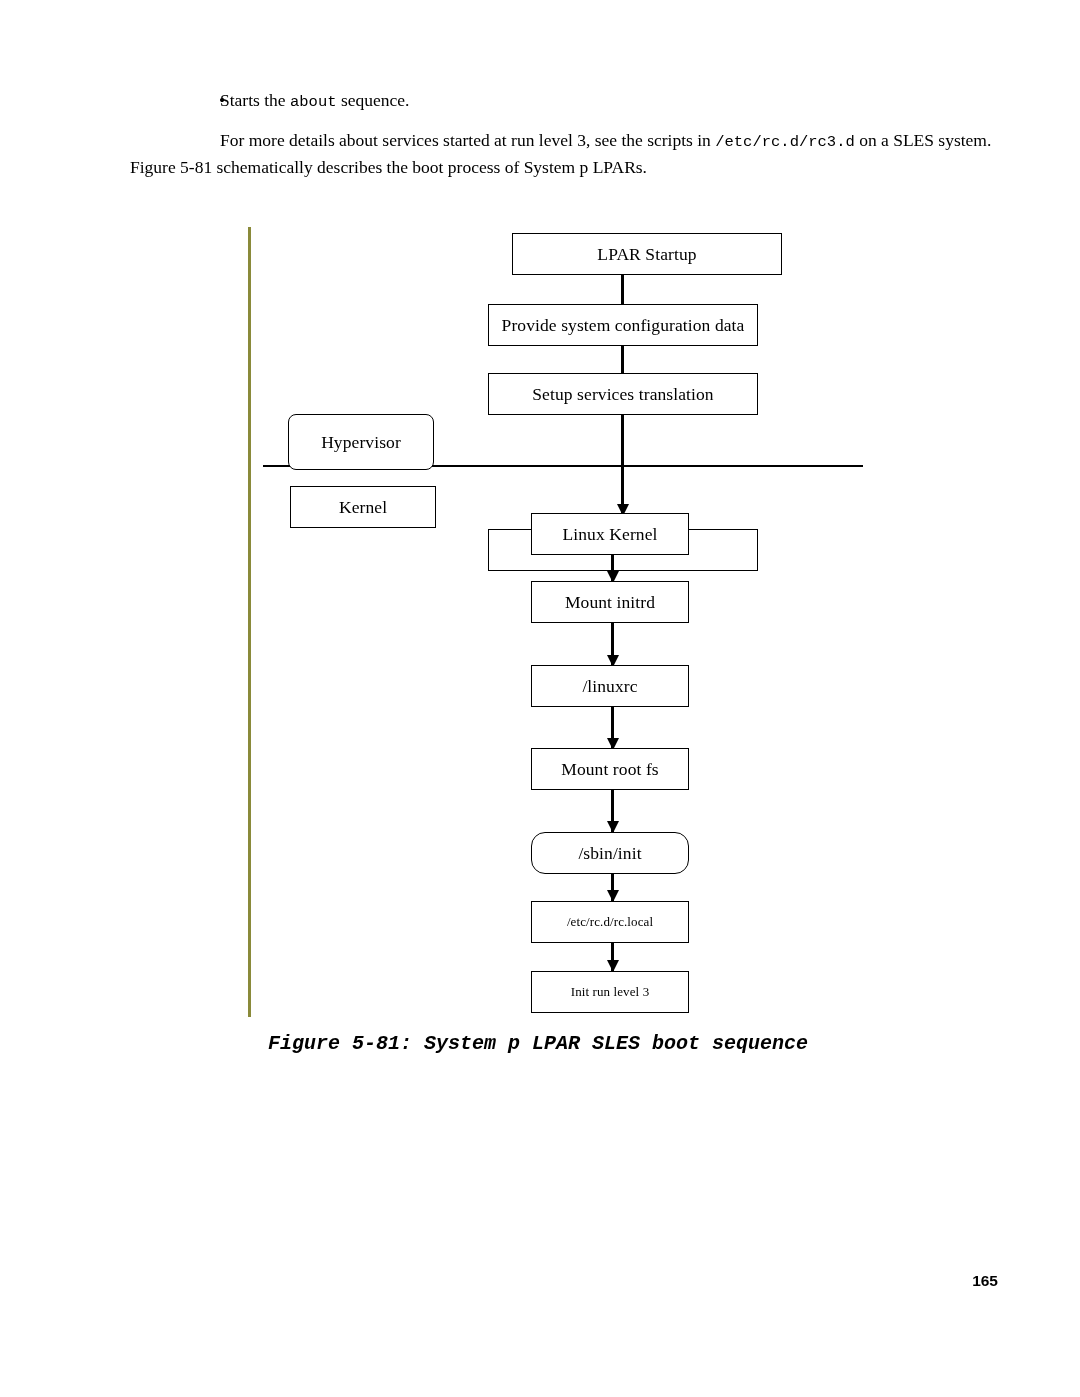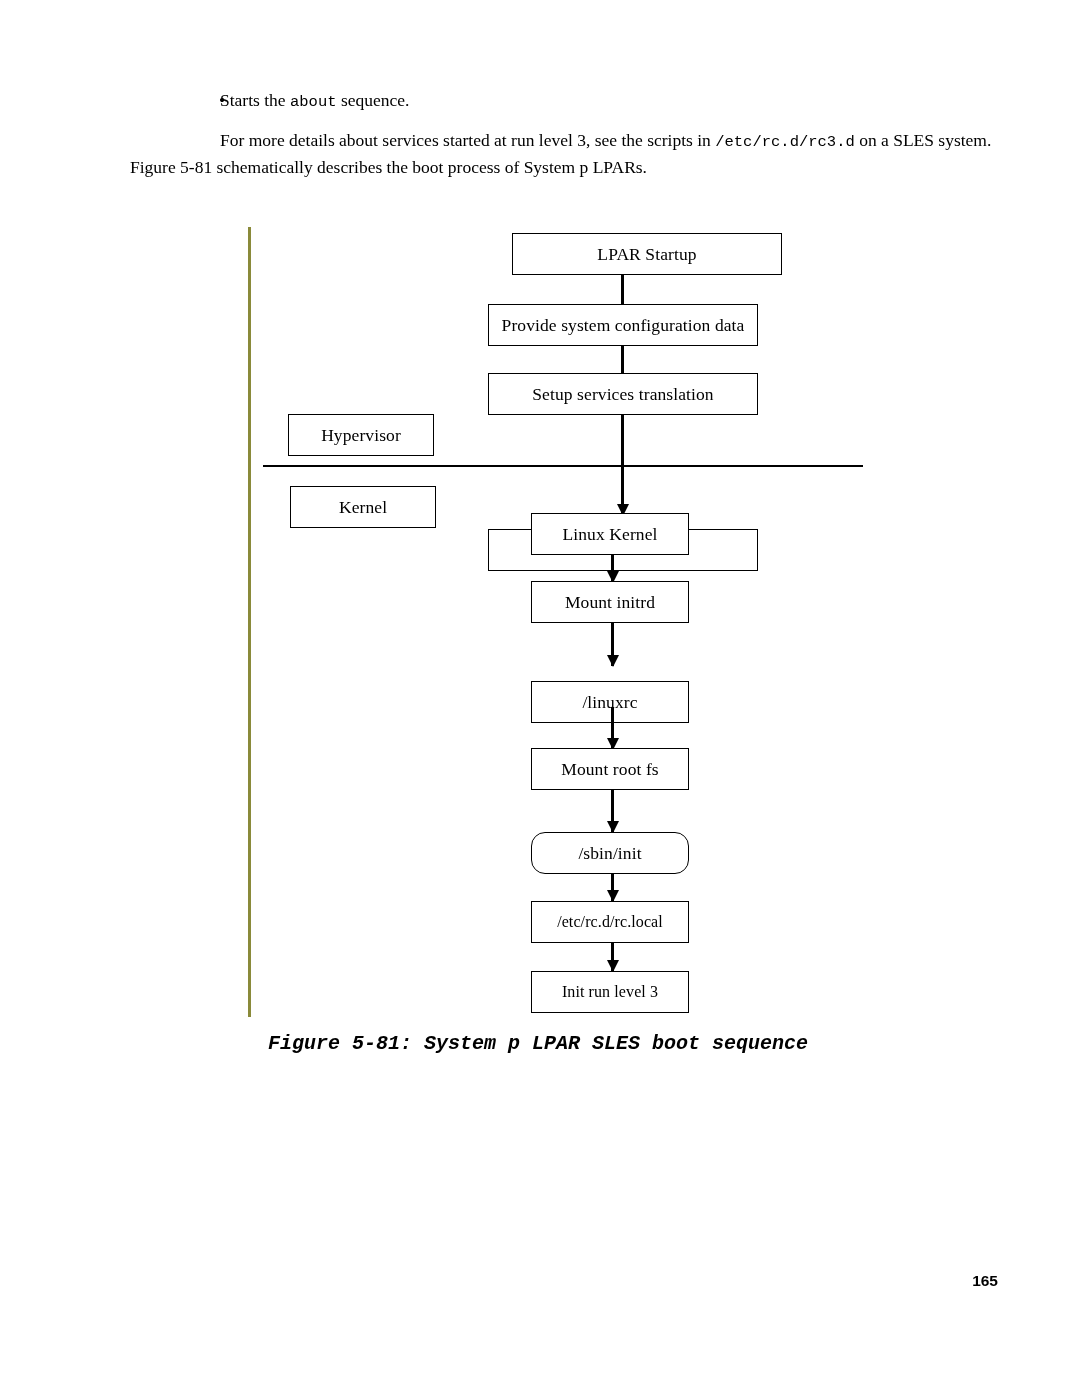--- a/index.html
+++ b/index.html
@@ -84,21 +84,21 @@
     background: #ffffff;
     box-sizing: border-box;
     display: flex;
     align-items: center;
     justify-content: center;
     font-size: 17.5px;
     line-height: 20px;
     letter-spacing: 0.1px;
     white-space: nowrap;
   }
-  .node.small { font-size: 16px; }
+  .node.small { font-size: 13px; }
 
   
   .arrow {
     position: absolute;
     width: 3px;
     background: #000000;
   }
   .arrow::after {
     content: "";
     position: absolute;
@@ -149,21 +149,21 @@
   </div>
 
   <div class="intro">Figure 5-81 schematically describes the boot process of System p LPARs.</div>
 </div>
 
 <div class="figure">
 
   <div class="vrule"></div>
   <div class="hrule"></div>
 
-  <div class="node" style="left:288px; top:189px; width:146px; height:42px;">
+  <div class="node" style="left:288px; top:189px; width:146px; height:56px;border-radius:8px;">
     <span>Hypervisor</span>
   </div>
   <div class="node" style="left:290px; top:261px; width:146px; height:42px;">
     <span>Kernel</span>
   </div>
 
   <div class="node" style="left:488px; top:8px; width:270px; height:42px;margin-left:24px;">
     <span>LPAR Startup</span>
   </div>
   <div class="arrow" style="left:621px; top:50px; height:54px;"></div>
@@ -183,21 +183,21 @@
   <div class="node" style="left:531px; top:288px; width:158px; height:42px;">
     <span>Linux Kernel</span>
   </div>
   <div class="arrow" style="left:611px; top:330px; height:27px;"></div>
 
   <div class="node" style="left:531px; top:356px; width:158px; height:42px;">
     <span>Mount initrd</span>
   </div>
   <div class="arrow" style="left:611px; top:398px; height:43px;"></div>
 
-  <div class="node" style="left:531px; top:440px; width:158px; height:42px;margin-top:16px;">
+  <div class="node" style="left:531px; top:440px; width:158px; height:42px;">
     <span>/linuxrc</span>
   </div>
   <div class="arrow" style="left:611px; top:482px; height:42px;"></div>
 
   <div class="node" style="left:531px; top:523px; width:158px; height:42px;">
     <span>Mount root fs</span>
   </div>
   <div class="arrow" style="left:611px; top:565px; height:42px;"></div>
 
   <div class="node" style="left:531px; top:607px; width:158px; height:42px;border-radius:14px;">

